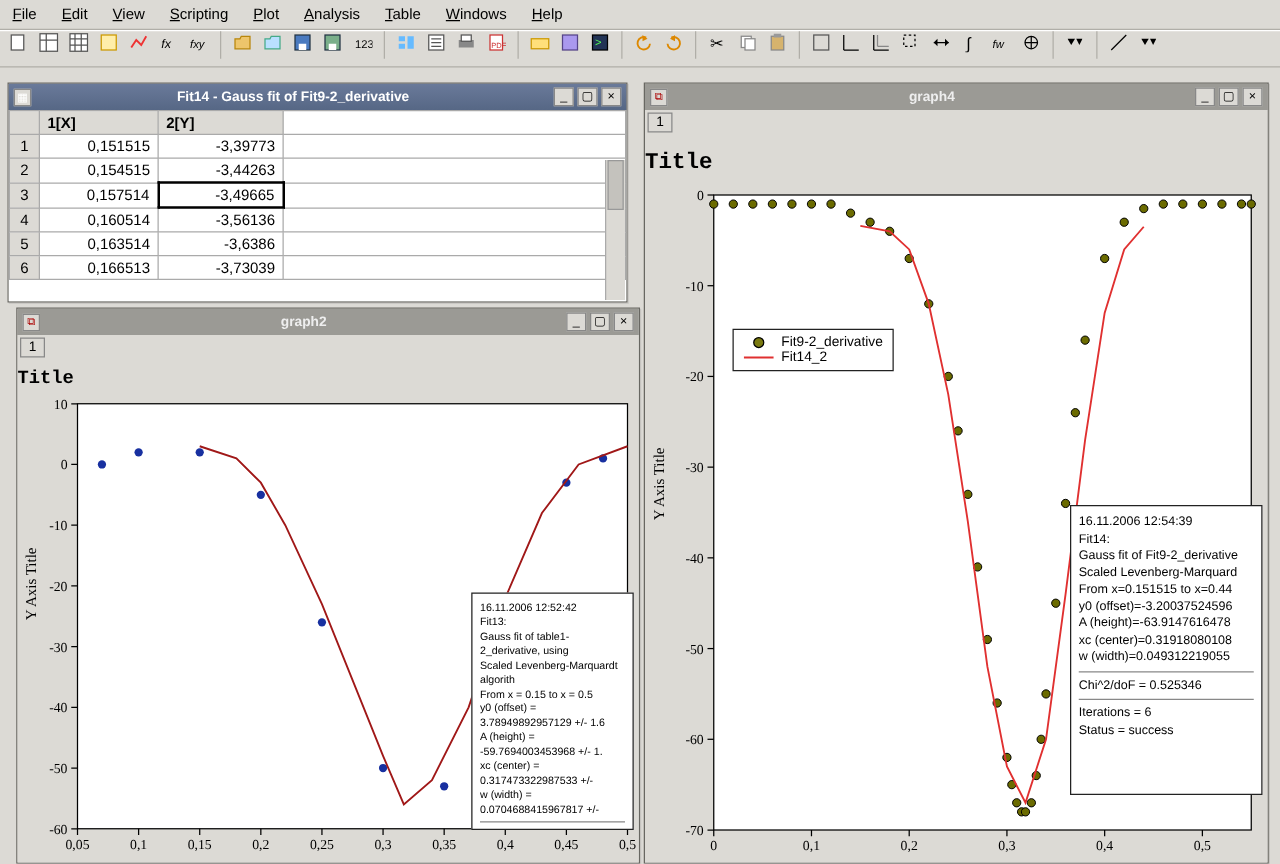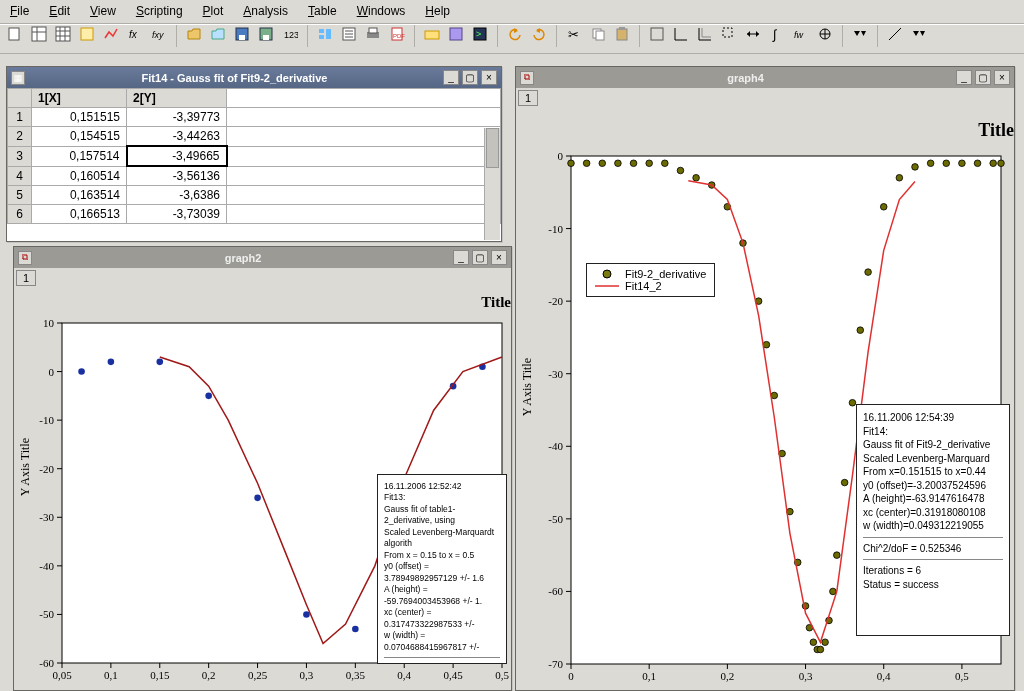--- a/index.html
+++ b/index.html
@@ -29,21 +29,21 @@
   table.data th { background: #dcdad5; text-align: left; }
   table.data th.col { text-align:left; }
   table.data td.rowh { background:#dcdad5; text-align:center; width:24px; }
   td.sel { border:2px solid #000 !important; }
   .vscroll { width:16px; position:absolute; right:1px; top:40px; bottom:1px; background:#dcdad5; border-left:1px solid #aaa; }
   .vscroll .thumb { position:absolute; left:1px; right:1px; top:0; height:40px; background:#c4c2bd; border:1px solid #999; }
 
   
   .graphbody { position:relative; height: calc(100% - 21px); background: #dcdad5; }
   .tab-btn { position:absolute; left:2px; top:2px; background:#dcdad5; border:1px solid #888; padding:1px 6px; font-size:11px; z-index:5; }
-  .plottitle { position:absolute; left:0; right:0; text-align:right; font-weight:bold; font-family:Liberation Serif, serif; }
+  .plottitle { position:absolute; left:0; right:0; text-align:left; font-weight:bold; font-family:Liberation Mono, monospace; }
 
   .legend-box { position:absolute; background:#fff; border:1px solid #222; padding:4px 8px; font-size:11px; font-family:serif; }
   .legend-row { display:flex; align-items:center; gap:6px; white-space:nowrap; }
 
   .info-box { position:absolute; background:#fff; border:1px solid #222; padding:6px; font-size:8.5px; line-height:1.35; font-family:sans-serif; overflow:hidden; }
   .info-box.big { font-size:10px; }
   .info-box hr { border:none; border-top:1px solid #888; margin:4px 0; }
 
   .axis-label-y { position:absolute; writing-mode: vertical-rl; transform: rotate(180deg); font-family:serif; font-size:12px; }
 

